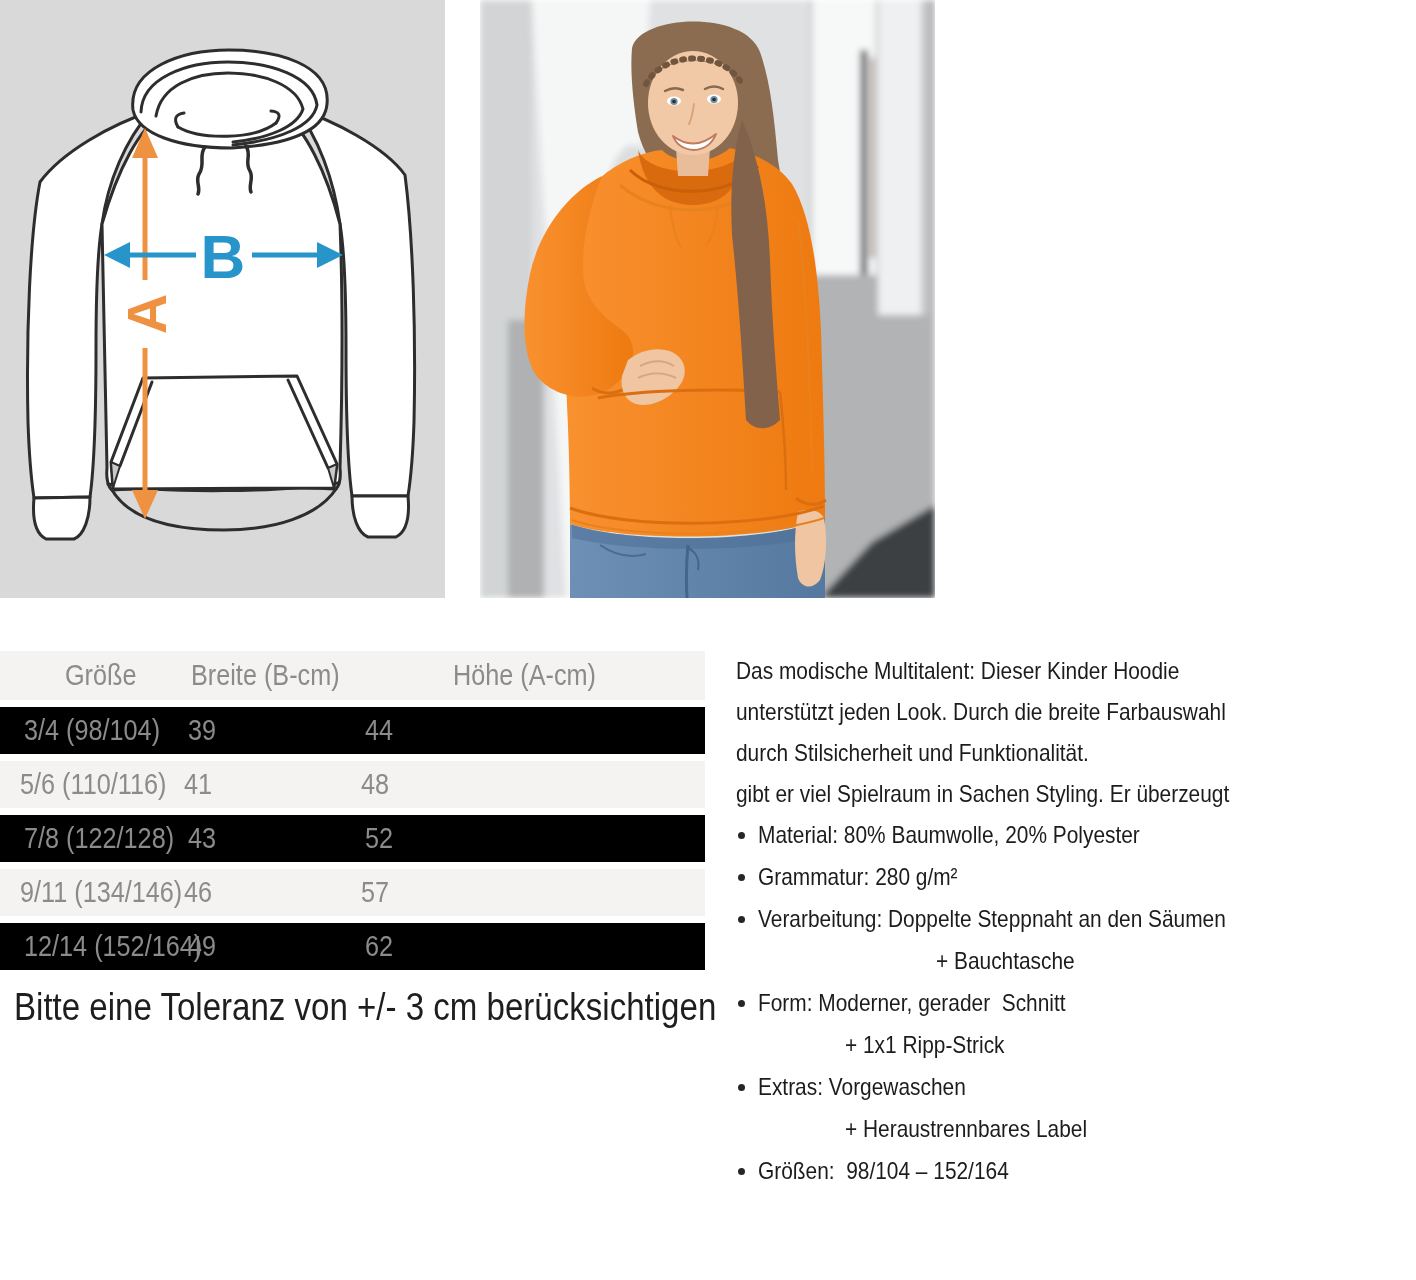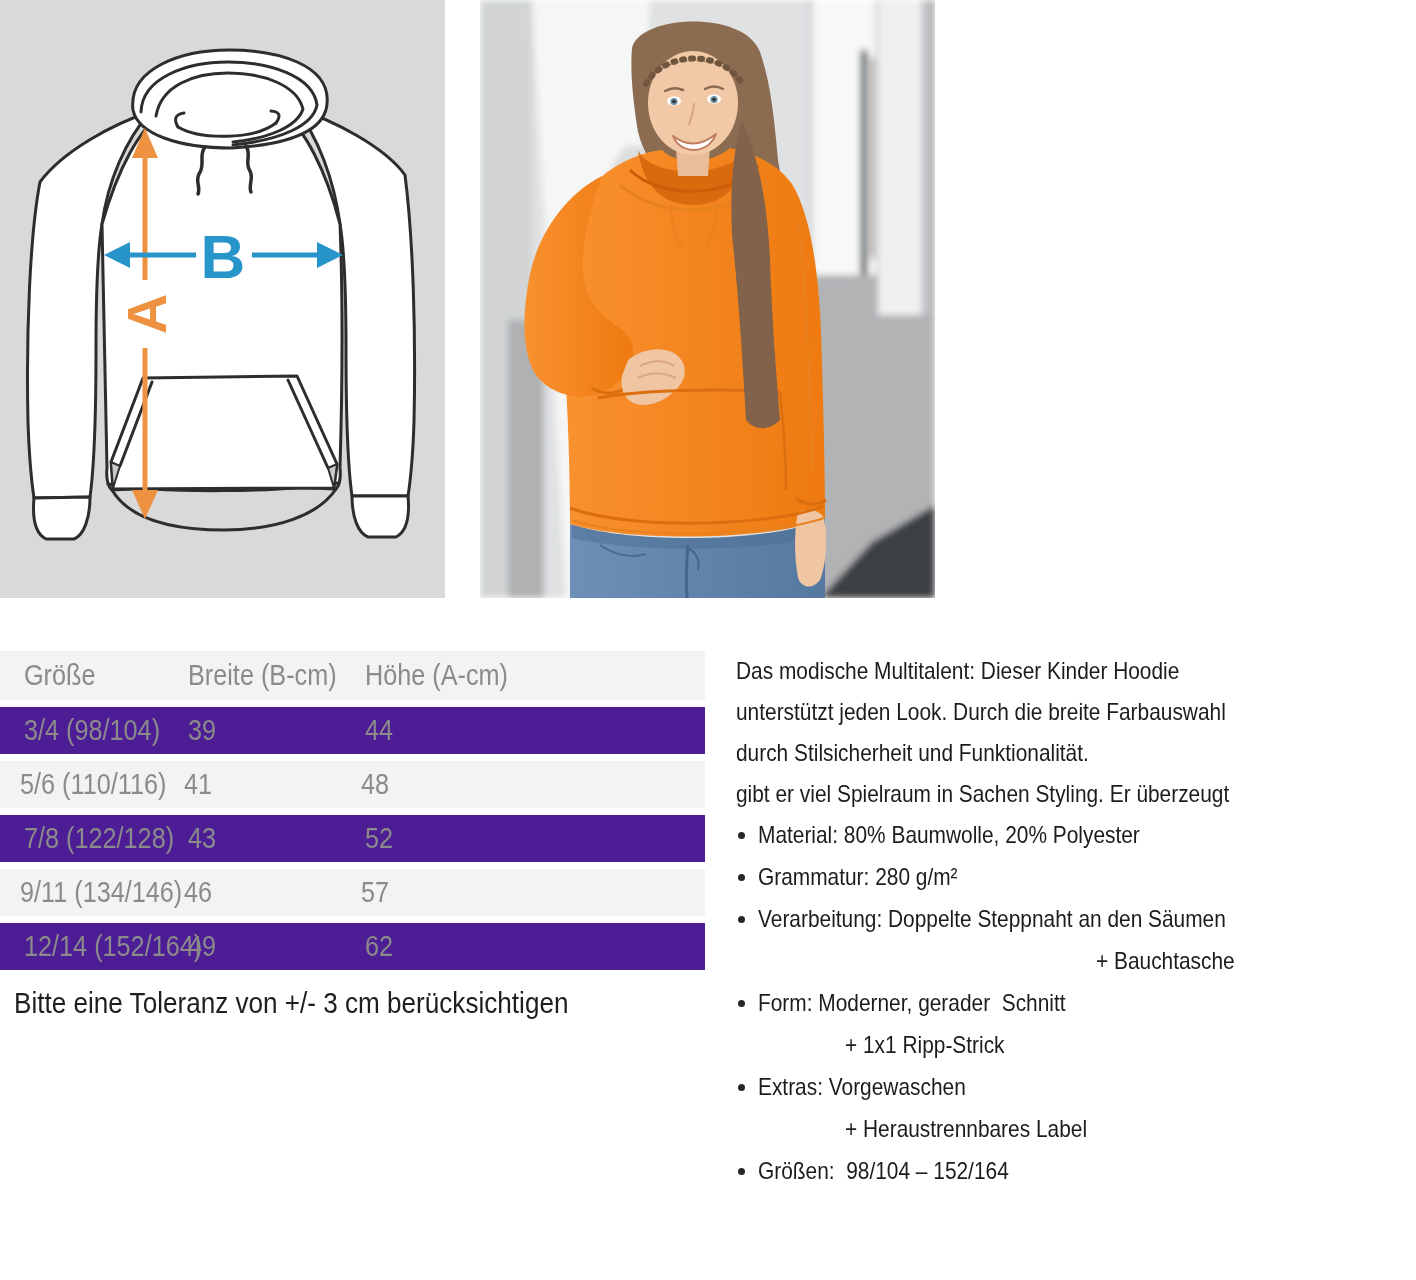--- a/index.html
+++ b/index.html
@@ -9,35 +9,35 @@
   #diagram-panel{left:0;width:445px;height:598px;background:#D9D9D9;}
   #photo-panel{left:480px;width:455px;height:598px;}
   svg{display:block;}
 
   
   .cond{display:inline-block;transform:scaleX(.87);transform-origin:0 50%;white-space:pre;}
 
   
   #size-table{position:absolute;left:0;top:651px;width:705px;font-size:29px;color:#8B8B8B;}
   .t-row{display:grid;grid-template-columns:164px 177px auto;align-items:center;
-         padding-left:24px;height:47px;margin-bottom:7px;background:#4c1d95;}
-  .t-row.head{height:49px;background:#F4F3F1;}
+         padding-left:24px;height:47px;margin-bottom:7px;background:#000000;}
+  .t-row.head{height:49px;background:#F4F3F1;text-align:center;}
   .t-row.light{background:#F4F3F1;padding-left:20px;}
 
   
-  #tolerance-note{position:absolute;left:14px;top:986px;font-size:30px;color:#1E1E1E;}
+  #tolerance-note{position:absolute;left:14px;top:986px;font-size:38px;color:#1E1E1E;}
 
   
   #description{position:absolute;left:736px;top:650px;width:680px;font-size:24px;color:#1C1C1C;}
   .intro-line{line-height:41px;white-space:pre;}
   #bullet-list{}
   .b-line{position:relative;line-height:42px;padding-left:22px;white-space:pre;}
   .b-line .dot{position:absolute;left:2px;top:18px;width:7px;height:7px;border-radius:50%;background:#262626;}
   .b-line.indent-md{padding-left:109px;}
-  .b-line.indent-lg{padding-left:200px;text-align:center;}
+  .b-line.indent-lg{padding-left:200px;}
 
   .arrA{fill:#EE9140;}
   .arrB{fill:#2794CA;}
   .ltr{font-family:"Liberation Sans",sans-serif;font-weight:bold;}
 </style>
 </head>
 <body>
 
 <div id="page">
 

